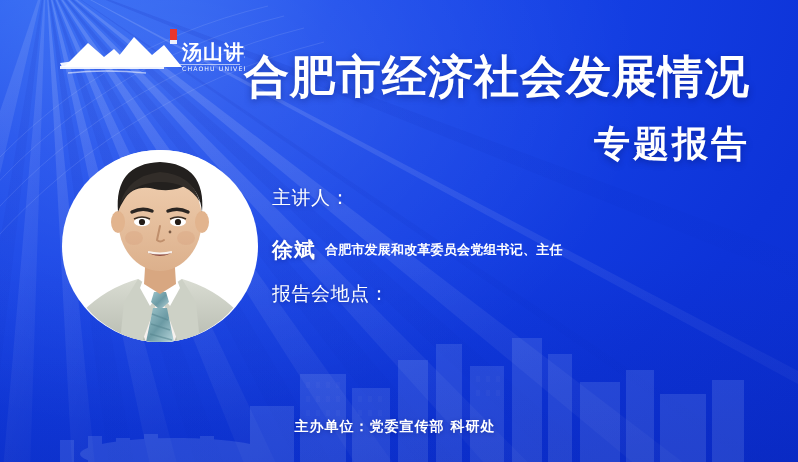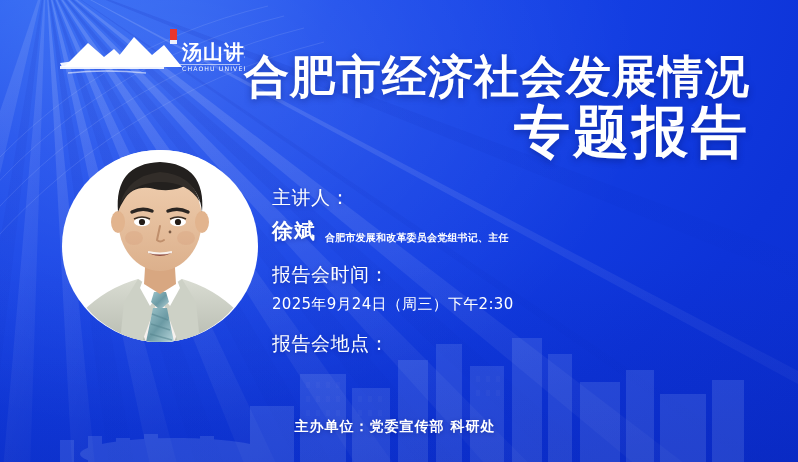--- a/index.html
+++ b/index.html
@@ -70,45 +70,45 @@
   .headline .l1, .headline .l2 {
     color:#ffffff;
     font-weight:bold;
     letter-spacing:1px;
     line-height:1;
     white-space:nowrap;
     text-shadow:0 2px 7px rgba(2,16,92,.42);
     font-family:Liberation Mono, monospace;
   }
   .headline .l1 { font-size:45px; }
-  .headline .l2 { font-size:56px; margin-top:5px; letter-spacing:3px; }
+  .headline .l2 { font-size:36px; margin-top:26px; letter-spacing:3px; }
 
   
   .info {
     position:absolute; left:272px; top:186px;
     width:420px;
   }
   .info .label {
     color:#ffffff;
     font-size:19px;
     font-weight:normal;
     letter-spacing:.5px;
     line-height:1.2;
     text-shadow:0 1px 4px rgba(2,16,92,.35);
   }
   .speaker-row {
-    display:flex; align-items:flex-end; gap:9px;
-    margin-top:8px;
+    display:flex; align-items:center; gap:9px;
+    margin-top:27px;
   }
   .speaker-row .name {
     color:#ffffff; font-size:21px; font-weight:bold; letter-spacing:1px;
     text-shadow:0 1px 4px rgba(2,16,92,.35);
   }
   .speaker-row .title {
-    color:#ffffff; font-size:10px; font-weight:bold; letter-spacing:.2px;font-family:Liberation Serif, serif;
+    color:#ffffff; font-size:13px; font-weight:bold; letter-spacing:.2px;font-family:Liberation Serif, serif;
   }
   .group { margin-top:18px; }
   .group .value {
     color:#ffffff; font-size:15px; margin-top:9px; letter-spacing:.3px;
   }
 
   
   .footer {
     position:absolute; left:0; right:8px; top:418px;
     text-align:center;
@@ -330,24 +330,20 @@
   </div>
 
   <div class="info">
 
     <div class="label">主讲人：</div>
     <div class="speaker-row">
       <span class="name">徐斌</span>
       <span class="title">合肥市发展和改革委员会党组书记、主任</span>
     </div>
 
-    <div class="group">
-      <div class="label">报告会时间：</div>
-      <div class="value">2025年9月24日（周三）下午2:30</div>
-    </div>
 
     <div class="group">
       <div class="label">报告会地点：</div>
     </div>
 
   </div>
 
   <div class="footer">主办单位：党委宣传部  科研处</div>
 
 </div>

